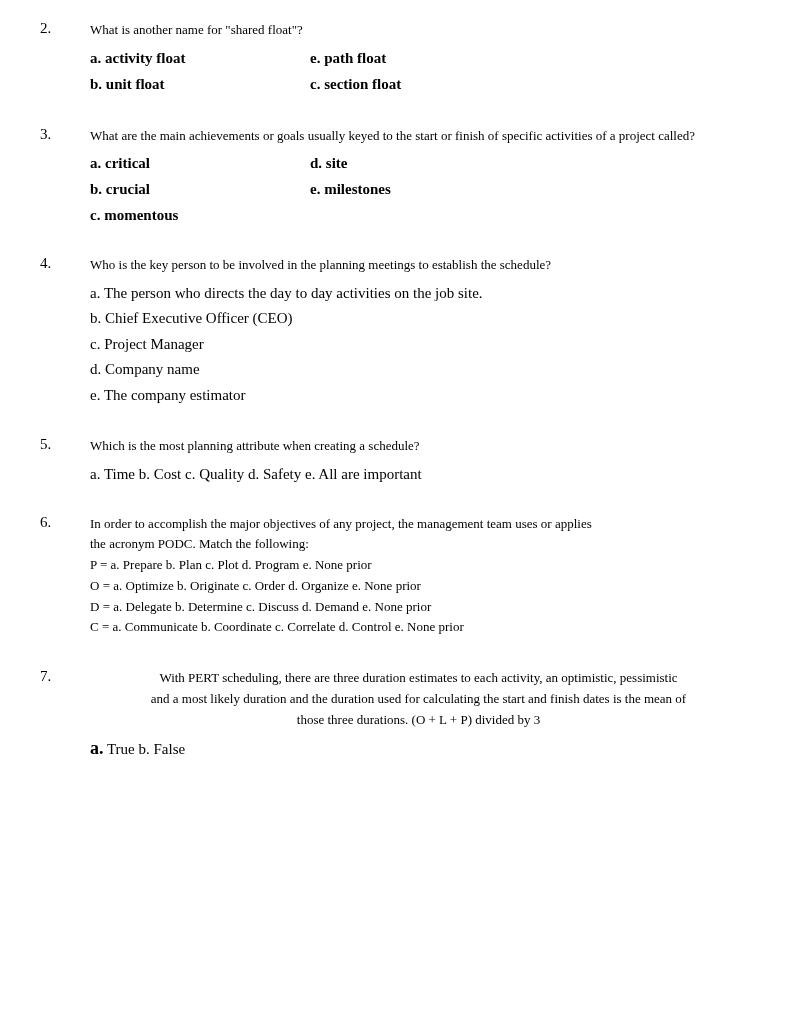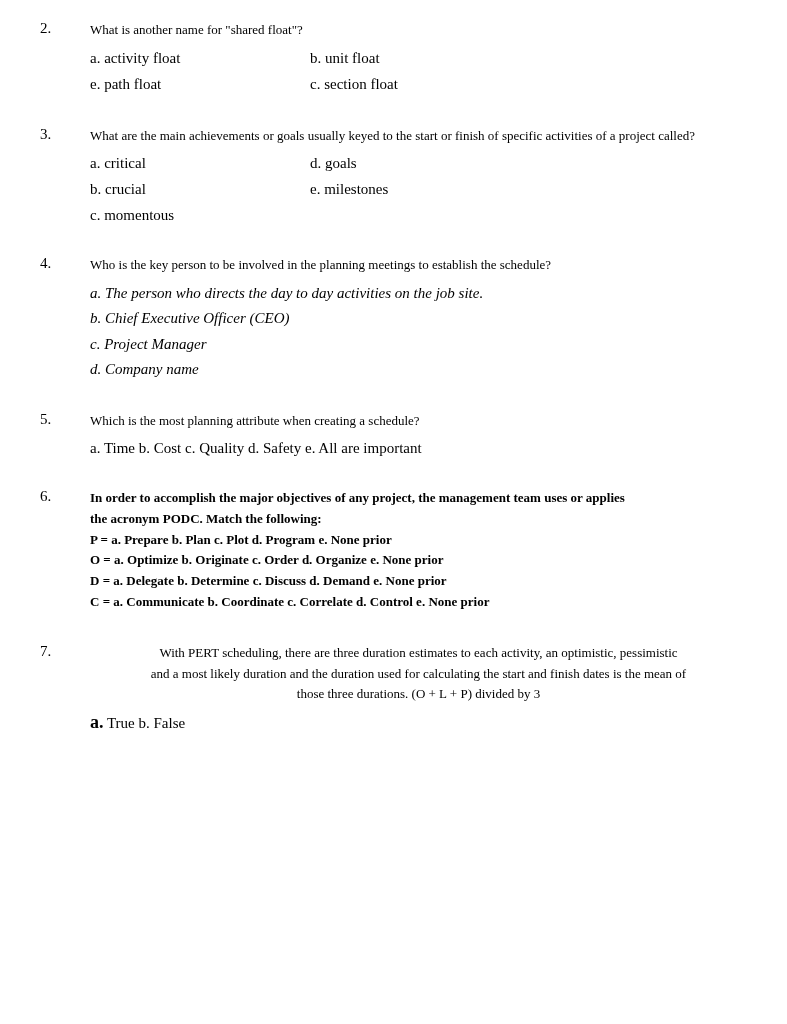--- a/index.html
+++ b/index.html
@@ -34,102 +34,103 @@
     }
     .options-container {
       margin-left: 50px;
       margin-top: 4px;
     }
     .options-grid {
       display: grid;
       grid-template-columns: 220px 1fr;
       row-gap: 2px;
       margin-top: 4px;
+      font-weight: bold;
     }
     .option {
       font-size: 15px;
       line-height: 1.6;
     }
     .option-list {
       margin-top: 4px;
     }
     .option-list .option {
       line-height: 1.7;
-      font-style: italic;
     }
     .answer-bold {
       font-weight: bold;
       font-size: 18px;
     }
   </style>
 </head>
 <body>
 
 <div>
 
   <div class="question-block">
     <div class="question-row">
       <span class="question-number">2.</span>
       <span class="question-text">What is another name for "shared float"?</span>
     </div>
     <div class="options-container">
       <div class="options-grid">
         <span class="option">a. activity float</span>
+        <span class="option">e. path float</span>
         <span class="option">b. unit float</span>
-        <span class="option">e. path float</span>
         <span class="option">c. section float</span>
         <span class="option"></span>
       </div>
     </div>
   </div>
 
   <div class="question-block">
     <div class="question-row">
       <span class="question-number">3.</span>
       <span class="question-text">What are the main achievements or goals usually keyed to the start or finish of specific activities of a project called?</span>
     </div>
     <div class="options-container">
       <div class="options-grid">
         <span class="option">a. critical</span>
-        <span class="option">d. goals</span>
+        <span class="option">d. site</span>
         <span class="option">b. crucial</span>
         <span class="option">e. milestones</span>
         <span class="option">c. momentous</span>
         <span class="option"></span>
       </div>
     </div>
   </div>
 
   <div class="question-block">
     <div class="question-row">
       <span class="question-number">4.</span>
       <span class="question-text">Who is the key person to be involved in the planning meetings to establish the schedule?</span>
     </div>
     <div class="options-container option-list">
       <div class="option">a. The person who directs the day to day activities on the job site.</div>
       <div class="option">b. Chief Executive Officer (CEO)</div>
       <div class="option">c. Project Manager</div>
       <div class="option">d. Company name</div>
+      <div class="option">e. The company estimator</div>
     </div>
   </div>
 
   <div class="question-block">
     <div class="question-row">
       <span class="question-number">5.</span>
       <span class="question-text">Which is the most planning attribute when creating a schedule?</span>
     </div>
     <div class="options-container">
       <span class="option">a. Time b. Cost c. Quality d. Safety e. All are important</span>
     </div>
   </div>
 
   <div class="question-block" style="margin-top: 20px;">
     <div class="question-row">
       <span class="question-number">6.</span>
-      <span class="question-text" style="line-height:1.6;font-weight:bold;">
+      <span class="question-text" style="line-height:1.6;">
         In order to accomplish the major objectives of any project, the management team uses or applies<br>
         the acronym PODC. Match the following:<br>
         P = a. Prepare b. Plan c. Plot d. Program e. None prior<br>
         O = a. Optimize b. Originate c. Order d. Organize e. None prior<br>
         D = a. Delegate b. Determine c. Discuss d. Demand e. None prior<br>
         C = a. Communicate b. Coordinate c. Correlate d. Control e. None prior
       </span>
     </div>
   </div>
 

